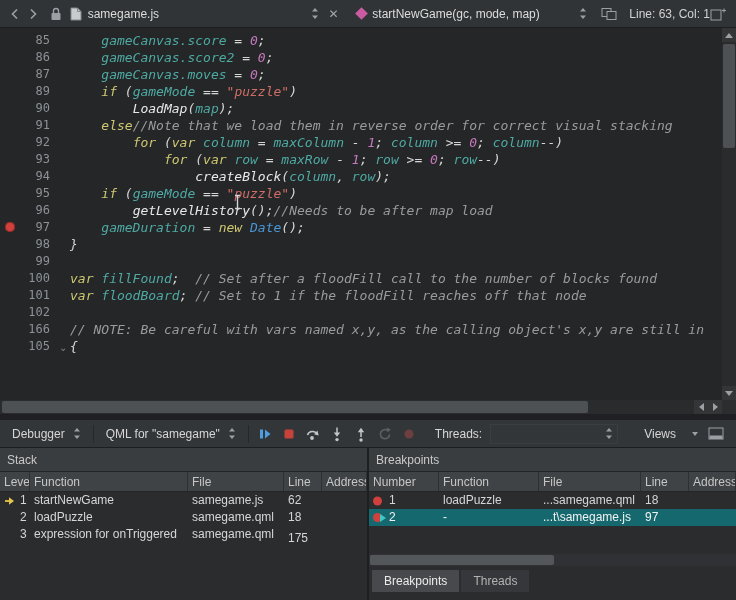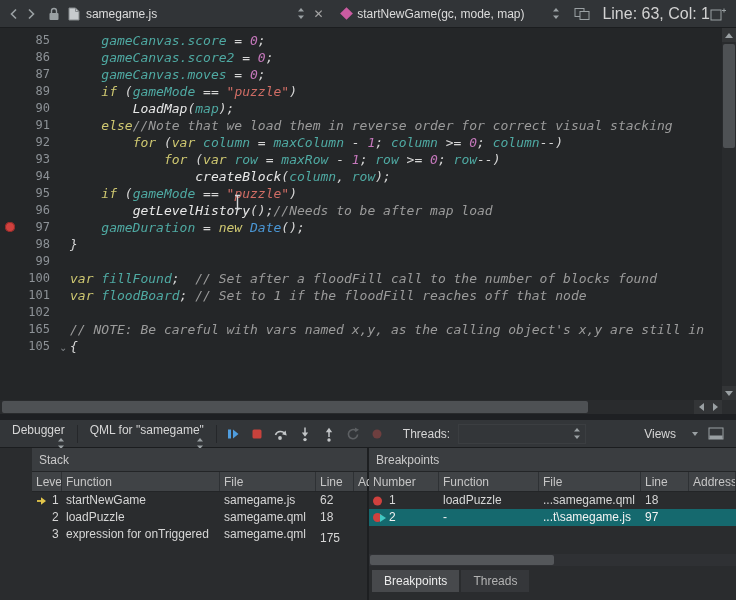--- a/index.html
+++ b/index.html
@@ -13,21 +13,21 @@
                  display:flex; align-items:center; padding:0 6px; }
   .nav-btn { width:18px; height:20px; display:flex; align-items:center; justify-content:center; }
   .tb-icon { display:flex; align-items:center; justify-content:center; }
   .lockwrap { margin-left:8px; }
   .file-combo { display:flex; align-items:center; width:252px; margin-left:8px; height:22px; }
   .sym-combo  { display:flex; align-items:center; width:234px; margin-left:14px; height:22px; }
   .combo-label { color:#dcdcdc; font-size:12px; margin-left:6px; white-space:nowrap; }
   .updown { margin-left:auto; display:flex; }
   .close-btn { color:#a6a6a6; font-size:12px; margin-left:6px; width:16px; text-align:center; cursor:default; }
   .diamond { width:9px; height:9px; background:#cb5ba1; transform:rotate(45deg); flex:none; margin-left:2px; }
-  .linecol { color:#d2d2d2; font-size:16px; margin-left:12px; white-space:nowrap; }
+  .linecol { color:#d2d2d2; font-size:12px; margin-left:12px; white-space:nowrap; }
   .splitwin { margin-left:14px; }
   .rightpush { margin-left:auto; margin-right:4px; }
 
   
   .editor { position:absolute; left:0; top:28px; width:736px; height:386px; background:#242628; }
   .code-lines { position:absolute; left:0; top:4px; width:722px; height:368px; overflow:hidden; }
   .code-line { display:flex; height:17px; line-height:17px; position:relative; }
   .gutter { width:58px; flex:none; position:relative; text-align:right; padding-right:8px;
             color:#8d9297; font-family:"DejaVu Sans Mono", monospace; font-size:12px; }
   .bp-dot { position:absolute; left:5px; top:3px; width:10px; height:10px; border-radius:50%;
@@ -54,35 +54,35 @@
   .tri-right { width:0;height:0;border-top:4px solid transparent;border-bottom:4px solid transparent;border-left:5px solid #9aa0a3; }
   .hscroll { position:absolute; left:0; top:372px; width:736px; height:14px; background:#292b2d; }
   .hthumb { position:absolute; left:2px; top:1px; width:586px; height:12px; background:#4e5154; border-radius:2px; }
   .corner { position:absolute; right:0; top:0; width:14px; height:14px; background:#2b2d2f; }
   .mouse-cursor { position:absolute; left:233px; top:166px; z-index:5; pointer-events:none; }
 
   
   .debug-toolbar { position:absolute; left:0; top:414px; width:736px; height:34px;
                    background:#333639; border-top:6px solid #1e2023; border-bottom:1px solid #1b1d1f;
                    display:flex; align-items:center; padding:0 4px; }
-  .combo-flat { display:flex; align-items:flex-end; padding:0 8px; height:22px; color:#d6d6d6; font-size:12px;flex-direction:column; }
+  .combo-flat { display:flex; align-items:center; padding:0 8px; height:22px; color:#d6d6d6; font-size:12px; }
   .combo-flat .updown { margin-left:8px; }
   .dbg-sep { width:1px; height:18px; background:#25272a; margin:0 4px; flex:none; }
   .dbg-btn { width:24px; height:24px; display:flex; align-items:center; justify-content:center; }
   .threads-label { color:#d6d6d6; font-size:12px; margin-left:14px; }
   .threads-combo { width:128px; height:20px; margin-left:8px; display:flex; align-items:center;
                    justify-content:flex-end; padding-right:4px; border:1px solid #3b3e41; }
   .views { display:flex; align-items:center; gap:16px; color:#d6d6d6; font-size:12px; margin-left:auto; }
   .views .tri-down { border-left-width:3.5px; border-right-width:3.5px; border-top-width:4px; }
   .panel-btn { margin:0 8px 0 10px; }
 
   
   .bottom { position:absolute; left:0; top:448px; width:736px; height:152px;
             background:#2a2c2e; display:flex; }
-  .panel-left { width:367px; position:relative;padding-left:32px; }
+  .panel-left { width:367px; position:relative; }
   .panel-div { width:2px; background:#1d1f21; }
   .panel-right { width:367px; position:relative; }
   .panel-title { height:24px; background:#3a3d40; border-bottom:1px solid #232527;
                  color:#c9c9c9; font-size:12px; display:flex; align-items:center; padding-left:7px; }
   .t-header { display:flex; height:20px; background:#404346; border-bottom:1px solid #232527; }
   .t-hcell { font-size:12px; color:#c6c6c6; display:flex; align-items:center; padding-left:4px;
              border-right:1px solid #2e3134; overflow:hidden; white-space:nowrap; flex:none; }
   .t-row { display:flex; height:17px; align-items:center; }
   .t-row.selected { background:#15696e; }
   .t-row.selected .t-cell { color:#f2f2f2; }
@@ -228,21 +228,21 @@
         </div>
         <div class="code-line">
           <div class="gutter"><span class="lnum">101</span></div>
           <span class="ltext"><span class="seg k">var</span><span class="seg d"> </span><span class="seg m">floodBoard</span><span class="seg d">; </span><span class="seg c">// Set to 1 if the floodFill reaches off that node</span></span>
         </div>
         <div class="code-line">
           <div class="gutter"><span class="lnum">102</span></div>
           <span class="ltext"></span>
         </div>
         <div class="code-line">
-          <div class="gutter"><span class="lnum">165</span></div>
+          <div class="gutter"><span class="lnum">166</span></div>
           <span class="ltext"><span class="seg c">// NOTE: Be careful with vars named x,y, as the calling object's x,y are still in</span></span>
         </div>
         <div class="code-line">
           <div class="gutter"><span class="lnum">105</span></div>
           <span class="fold-mark">⌄</span>
           <span class="ltext"><span class="seg d">{</span></span>
         </div>
       </div>
     <div class="vscroll">
       <div class="sc-btn" style="top:0;">

